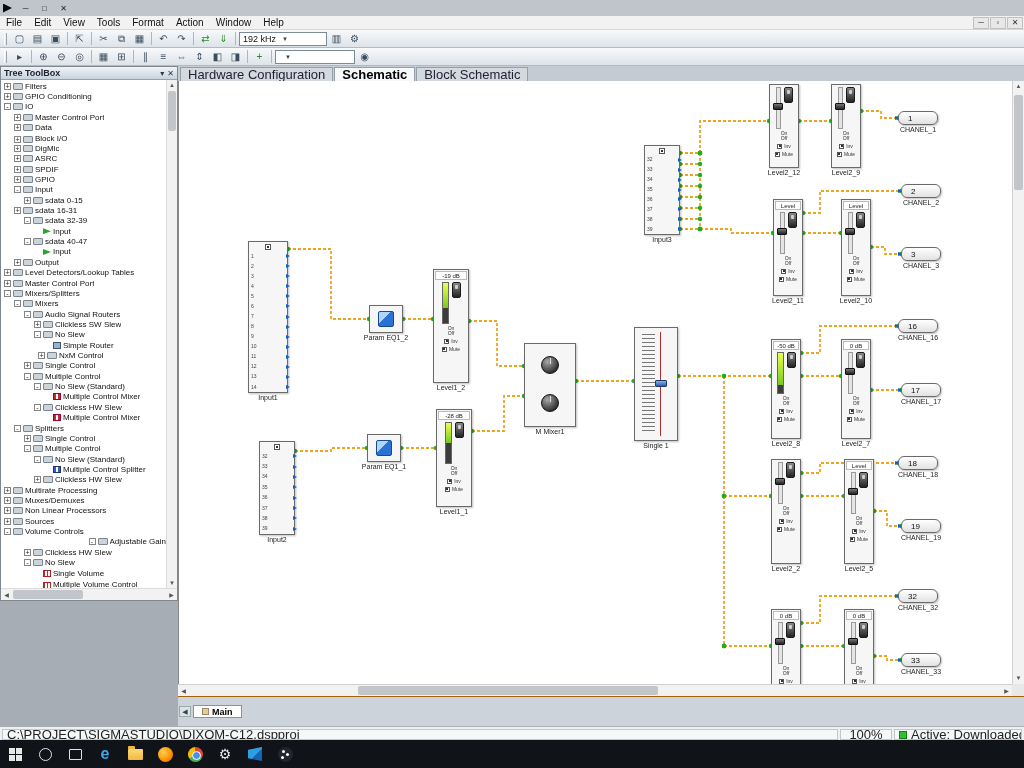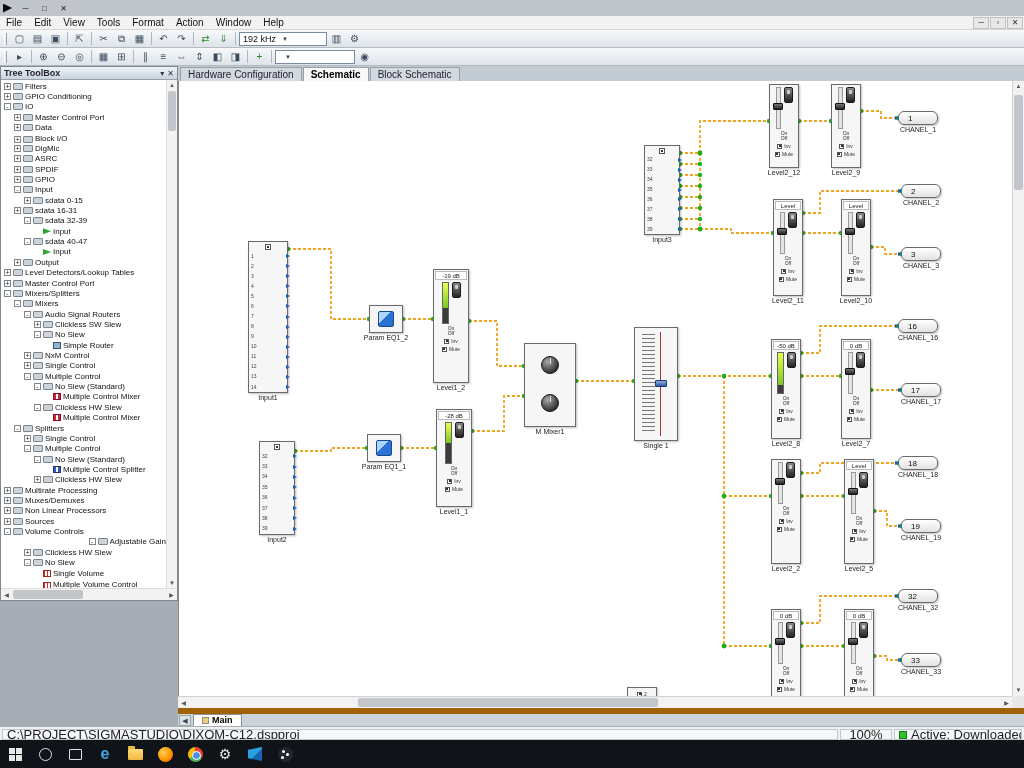--- a/index.html
+++ b/index.html
@@ -48,29 +48,29 @@
 .vthumb{position:absolute;left:1px;right:1px;background:#c2c6ca;border-radius:2px}
 .hscroll{height:12px;background:#f2f2f2;border-top:1px solid #dcdcdc;position:relative;flex:none}
 .hscroll .sarr{position:absolute;top:0;bottom:0;width:11px;font-size:6px;color:#555;text-align:center;line-height:12px}
 .hscroll .sarr.rt{right:0}
 .hthumb{position:absolute;top:1px;bottom:1px;background:#c2c6ca;border-radius:2px}
 .leftfill{flex:1;background:#a7adb4}
 
 
 .docarea{flex:1;display:flex;flex-direction:column;min-width:0;background:#b9bfc6}
 .doctabs{height:15px;background:#c3cbd3;display:flex;align-items:flex-end;padding-left:2px;gap:1px;flex:none}
-.dtab{height:14px;padding:0 7px;font-size:10px;display:flex;align-items:center;background:#d3d9df;border:1px solid #96a0aa;border-bottom:none;color:#223;cursor:default}
+.dtab{height:14px;padding:0 7px;font-size:13px;display:flex;align-items:center;background:#d3d9df;border:1px solid #96a0aa;border-bottom:none;color:#223;cursor:default}
 .dtab.active{background:#f6f8fa;font-weight:bold;color:#000}
 .canvasrow{flex:1;display:flex;min-height:0}
 .canvas{position:relative;flex:1;background:#fff;overflow:hidden;border-left:1px solid #888}
 .cv-vscroll{width:12px;background:#f2f2f2;border-left:1px solid #d0d0d0;position:relative;flex:none}
 .cv-hrow{height:12px;display:flex;flex:none}
 .cv-hscroll{flex:1;background:#f2f2f2;border-top:1px solid #d0d0d0;position:relative}
 .cv-corner{width:12px;background:#e8e8e8;flex:none}
-.maintabs{height:18px;background:#ccd3da;display:flex;align-items:center;border-top:6px solid #a16207;flex:none;padding-left:1px;gap:2px}
+.maintabs{height:30px;background:#ccd3da;display:flex;align-items:center;border-top:1px solid #a16207;flex:none;padding-left:1px;gap:2px}
 .mnav{width:12px;height:11px;background:#dde2e7;border:1px solid #9aa;font-size:7px;line-height:9px;text-align:center;color:#345}
 .maintab{height:13px;background:#fff;border:1px solid #8894a0;padding:0 8px;font-size:9px;font-weight:bold;display:flex;align-items:center;gap:3px}
 .maintab .mi{width:7px;height:7px;background:#e8d080;border:1px solid #987}
 
 
 .block{position:absolute;background:#f6f6f6;border:1px solid #6a6a6a;box-shadow:1px 1px 2px rgba(0,0,0,.25);font-size:6px;color:#222}
 .blabel{position:absolute;top:calc(100% + 2px);left:50%;transform:translateX(-50%);font-size:7px;color:#222;white-space:nowrap}
 .inchk{width:6px;height:6px;border:1px solid #555;background:#fff;margin:2px auto 1px;position:relative}
 .inchk.checked::after{content:"";position:absolute;inset:1px;background:#333}
 .pins{display:flex;flex-direction:column;flex:1}
@@ -357,21 +357,21 @@
               <div class="trow" style="padding-left: 32px;">
                 <span class="twisty">-</span>
                 <span class="ticon folder"></span>
                 <span class="tlabel">No Slew</span>
               </div>
               <div class="trow" style="padding-left: 42px;">
                 <span class="tspacer"></span>
                 <span class="ticon router-leaf"></span>
                 <span class="tlabel">Simple Router</span>
               </div>
-              <div class="trow" style="padding-left: 22px;">
+              <div class="trow" style="padding-left: 22px; margin-left: 14px;">
                 <span class="twisty">+</span>
                 <span class="ticon folder"></span>
                 <span class="tlabel">NxM Control</span>
               </div>
               <div class="trow" style="padding-left: 22px;">
                 <span class="twisty">+</span>
                 <span class="ticon folder"></span>
                 <span class="tlabel">Single Control</span>
               </div>
               <div class="trow" style="padding-left: 22px;">

